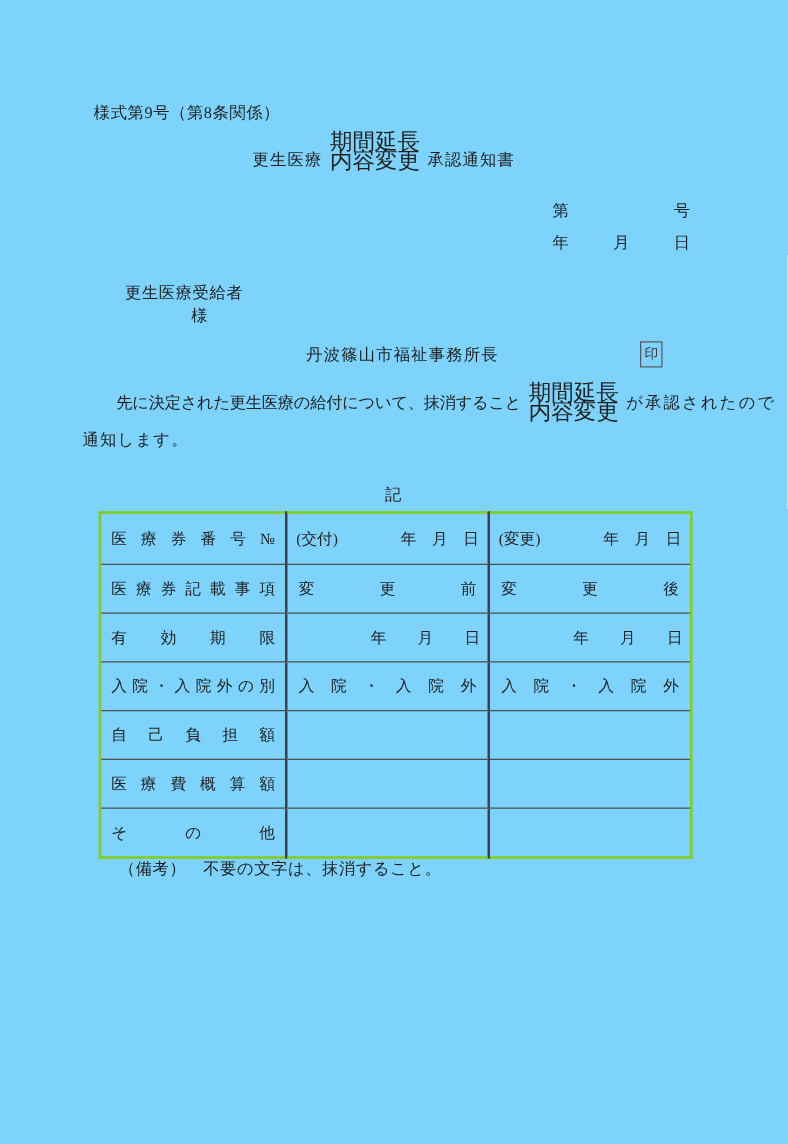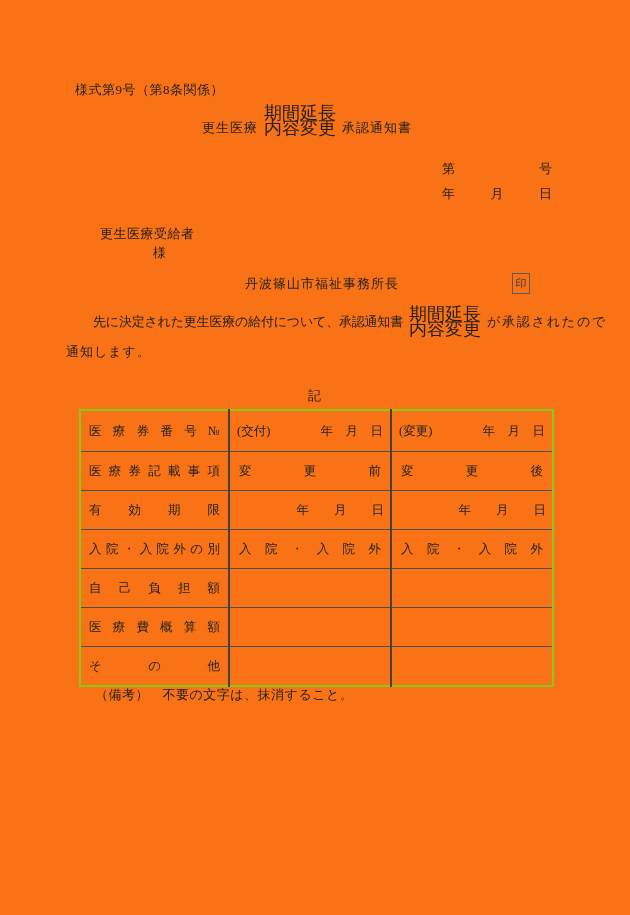--- a/index.html
+++ b/index.html
@@ -4,21 +4,21 @@
 <style>
   html, body {
     margin: 0;
     padding: 0;
     background: #fafafa;
   }
   .page {
     position: relative;
     width: 630px;
     height: 915px;
-    background: #f97316;
+    background: #7dd3fc;
     font-family: "Liberation Serif", "DejaVu Serif", serif;
     color: #1e1e1e;
     font-size: 13px;
     line-height: 1.2;
     overflow: hidden;
   }
   .abs { position: absolute; white-space: nowrap; }
 
   .form-number { left: 75px; top: 82px; letter-spacing: 0.5px; }
 
@@ -131,21 +131,21 @@
 
   <div class="abs recipient">更生医療受給者</div>
   <div class="abs honorific">様</div>
 
   <div class="abs issuer">丹波篠山市福祉事務所長</div>
   <div class="abs seal-box">
     <span>印</span>
   </div>
 
   <div class="abs body-line1">
-    <span class="lead">先に決定された更生医療の給付について、承認通知書</span>
+    <span class="lead">先に決定された更生医療の給付について、抹消すること</span>
     <span class="stack">
       <span>期間延長</span>
       <span>内容変更</span>
     </span>
     <span class="tail">が承認されたので</span>
   </div>
   <div class="abs body-line2">通知します。</div>
 
   <div class="abs record-marker">記</div>
 

